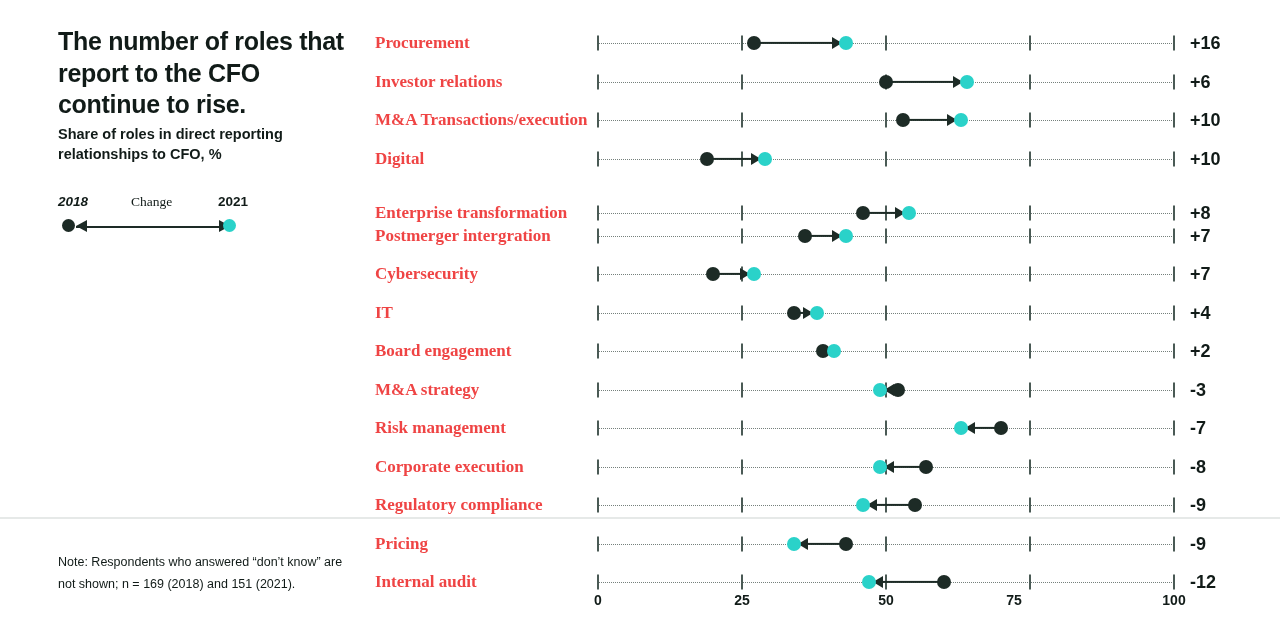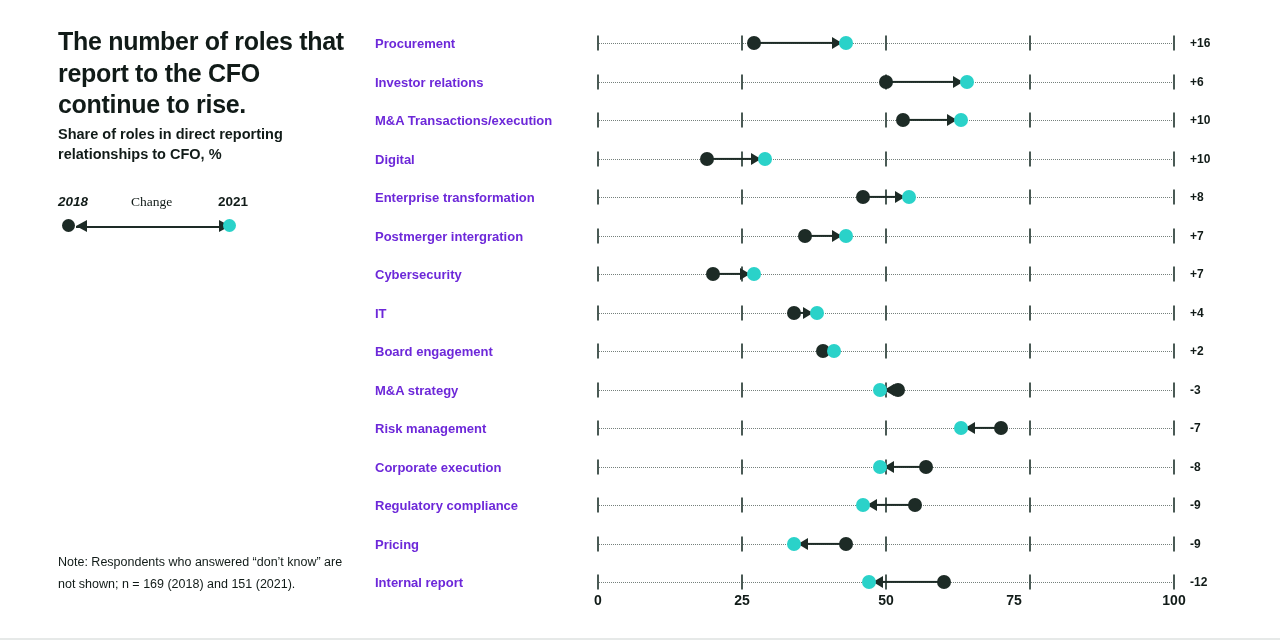--- a/index.html
+++ b/index.html
@@ -10,21 +10,21 @@
     width: 1280px;
     height: 640px;
     background: #ffffff;
     font-family: "Liberation Sans", sans-serif;
     color: #1a2421;
     overflow: hidden;
   }
   #page {
     position: relative;
     width: 1280px;
-    height: 640px;
+    height: 519px;
   }
 
   
   #left-panel {
     position: absolute;
     left: 0;
     top: 0;
     width: 360px;
     height: 640px;
   }
@@ -131,24 +131,25 @@
     position: absolute;
     left: 0;
     width: 920px;
     height: 38.5px;
   }
   .row-label {
     position: absolute;
     left: 15px;
     top: 50%;
     transform: translateY(-50%);
-    font-size: 13px;
+    font-size: 17px;
     font-weight: bold;
-    color: #6d28d9;
+    color: #ef4444;
     white-space: nowrap;
+    font-family: Liberation Serif, serif;
   }
   .plot {
     position: absolute;
     left: 238px;
     top: 0;
     width: 576px;
     height: 38.5px;
   }
   .dotline {
     position: absolute;
@@ -193,21 +194,21 @@
     transform: translateY(-50%);
     border-radius: 50%;
   }
   .dot.start { background: #1d2b26; }
   .dot.end   { background: #2ad2c9; }
   .row-change {
     position: absolute;
     left: 830px;
     top: 50%;
     transform: translateY(-50%);
-    font-size: 12px;
+    font-size: 18px;
     font-weight: bold;
     color: #111b18;
     white-space: nowrap;
   }
 
   
   #x-axis {
     position: absolute;
     left: 238px;
     top: 592px;
@@ -316,21 +317,21 @@
             <div class="tick" style="left: 287.25px;"></div>
             <div class="tick" style="left: 431.25px;"></div>
             <div class="tick" style="left: 575.25px;"></div>
             <div class="connector" style="left: 109.44px; width: 57.6px;"></div>
             <div class="arrowhead right" style="left: 153.04px;"></div>
             <div class="dot start" style="left: 109.44px;"></div>
             <div class="dot end" style="left: 167.04px;"></div>
           </div>
           <div class="row-change">+10</div>
         </div>
-        <div class="row" style="top: 178px;">
+        <div class="row" style="top: 194px;">
           <div class="row-label">Enterprise transformation</div>
           <div class="plot">
             <div class="dotline"></div>
             <div class="tick" style="left: -0.75px;"></div>
             <div class="tick" style="left: 143.25px;"></div>
             <div class="tick" style="left: 287.25px;"></div>
             <div class="tick" style="left: 431.25px;"></div>
             <div class="tick" style="left: 575.25px;"></div>
             <div class="connector" style="left: 264.96px; width: 46.08px;"></div>
             <div class="arrowhead right" style="left: 297.04px;"></div>
@@ -477,21 +478,21 @@
             <div class="tick" style="left: 431.25px;"></div>
             <div class="tick" style="left: 575.25px;"></div>
             <div class="connector" style="left: 195.84px; width: 51.84px;"></div>
             <div class="arrowhead left" style="left: 199.84px;"></div>
             <div class="dot start" style="left: 247.68px;"></div>
             <div class="dot end" style="left: 195.84px;"></div>
           </div>
           <div class="row-change">-9</div>
         </div>
         <div class="row" style="top: 563px;">
-          <div class="row-label">Internal report</div>
+          <div class="row-label">Internal audit</div>
           <div class="plot">
             <div class="dotline"></div>
             <div class="tick" style="left: -0.75px;"></div>
             <div class="tick" style="left: 143.25px;"></div>
             <div class="tick" style="left: 287.25px;"></div>
             <div class="tick" style="left: 431.25px;"></div>
             <div class="tick" style="left: 575.25px;"></div>
             <div class="connector" style="left: 270.72px; width: 74.88px;"></div>
             <div class="arrowhead left" style="left: 274.72px;"></div>
             <div class="dot start" style="left: 345.6px;"></div>

